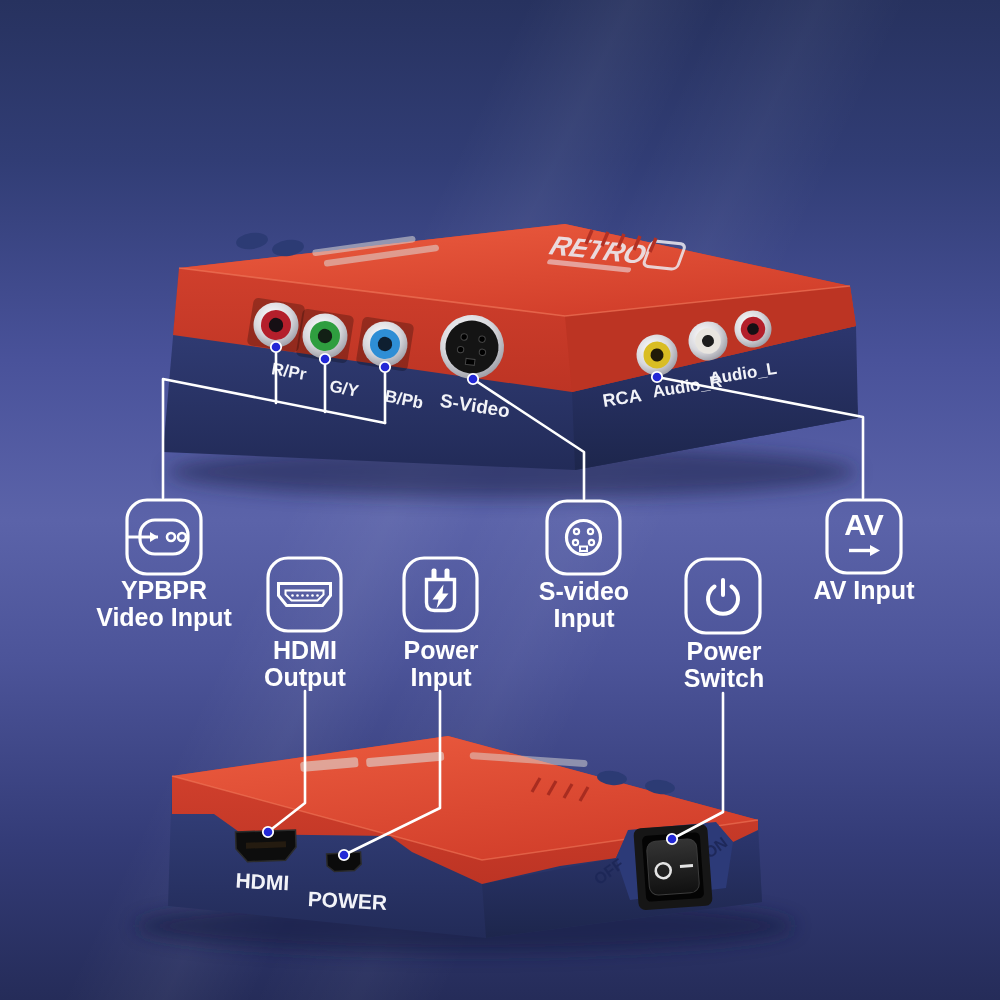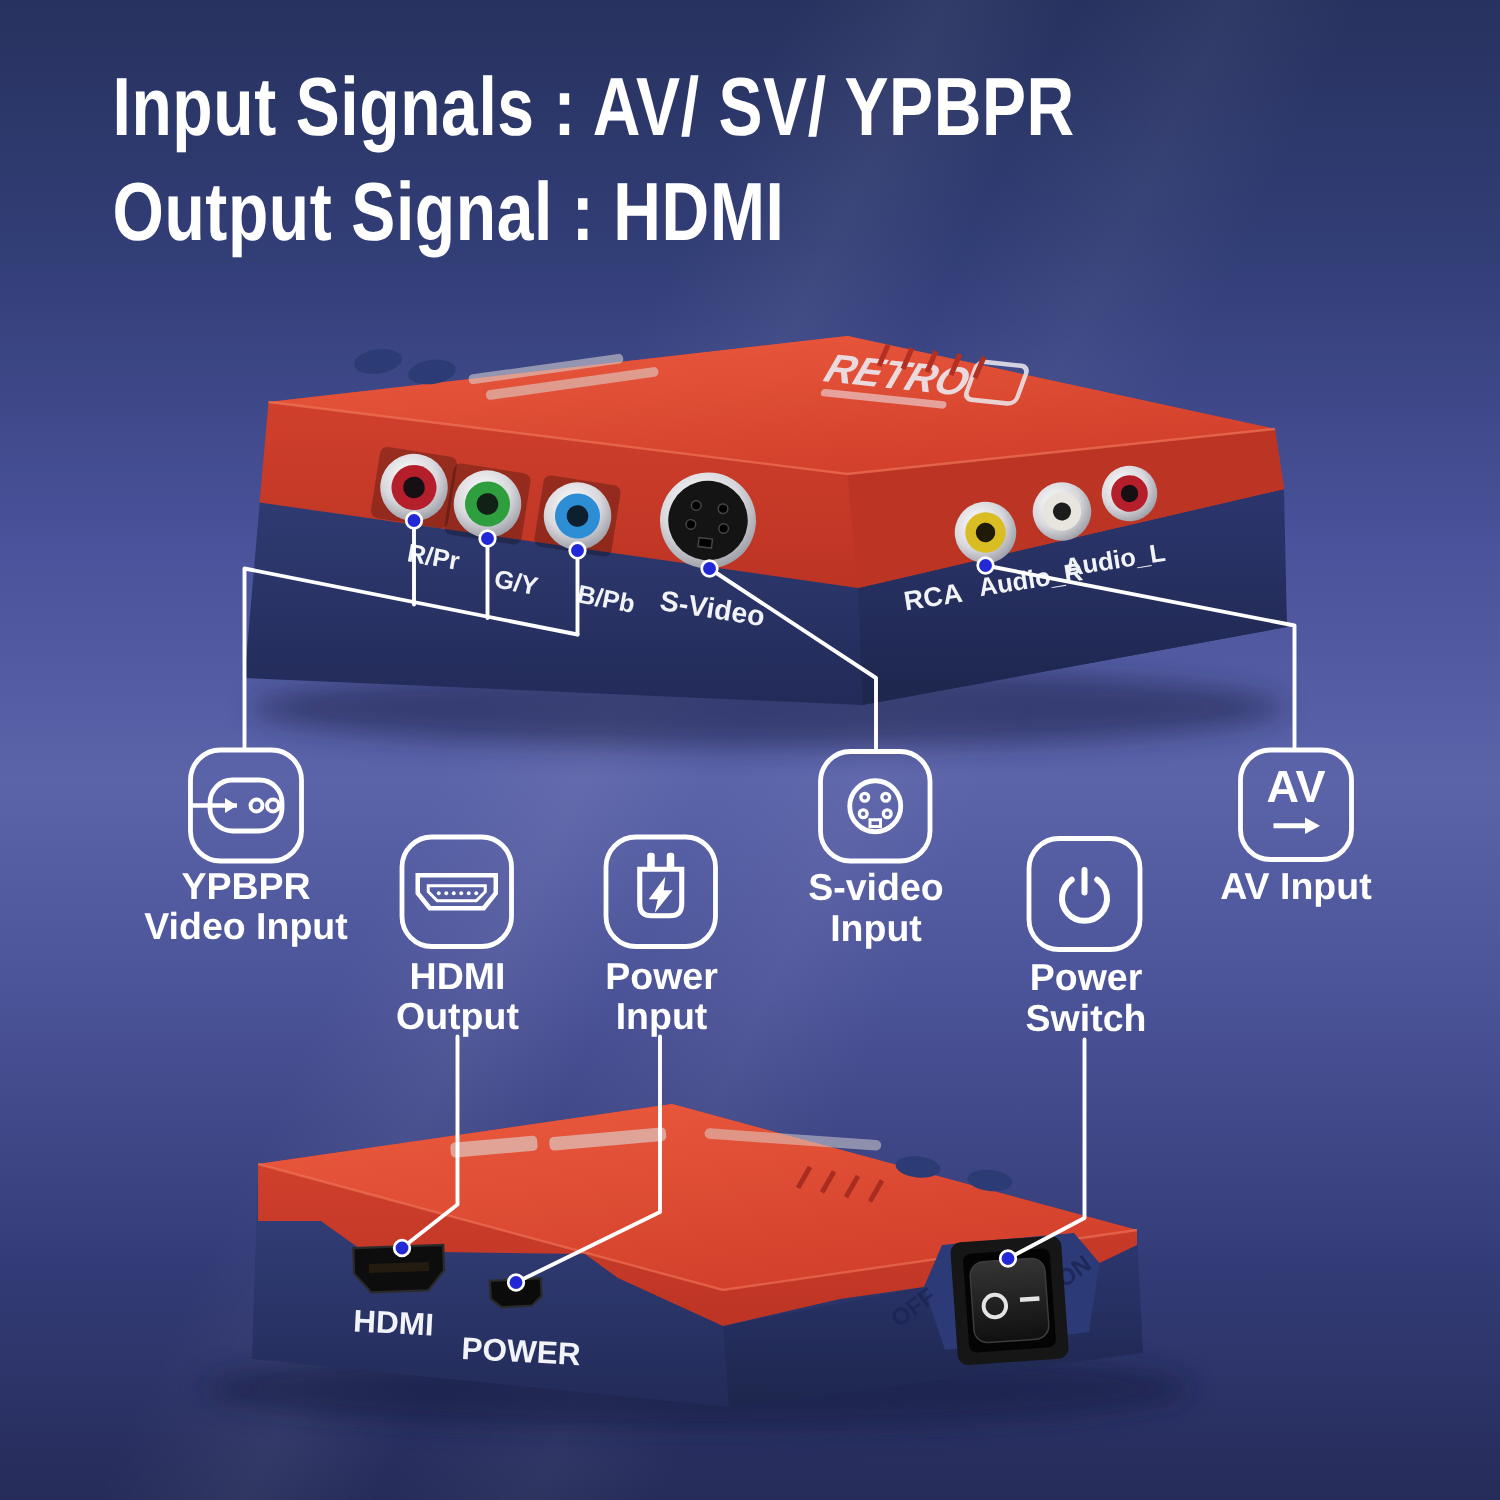--- a/index.html
+++ b/index.html
@@ -21,24 +21,20 @@
   .emboss{fill:#1d2757;font-weight:bold;font-size:16px;opacity:0.9;text-anchor:middle;}
   .cline{stroke:#ffffff;stroke-width:2.6;fill:none;stroke-linejoin:round;stroke-linecap:round;}
   .ibox{stroke:#ffffff;stroke-width:3.2;fill:none;}
 </style>
 </head>
 <body>
 
 <div class="stage">
   <div class="bg"></div>
 
-  <div class="title">
-    <div class="title-line">Input Signals : AV/ SV/ YPBPR</div>
-    <div class="title-line">Output Signal : HDMI</div>
-  </div>
 
   <svg width="1000" height="1000" viewBox="0 0 1000 1000">
     <defs>
       <linearGradient id="gTopFace" x1="0" y1="0" x2="0.6" y2="1">
         <stop offset="0" stop-color="#ec5c3f"></stop>
           <stop offset="1" stop-color="#d23f2b"></stop>
       </linearGradient>
       <linearGradient id="gRedL" x1="0" y1="0" x2="0" y2="1">
         <stop offset="0" stop-color="#d6432f"></stop>
           <stop offset="1" stop-color="#bd3424"></stop>

